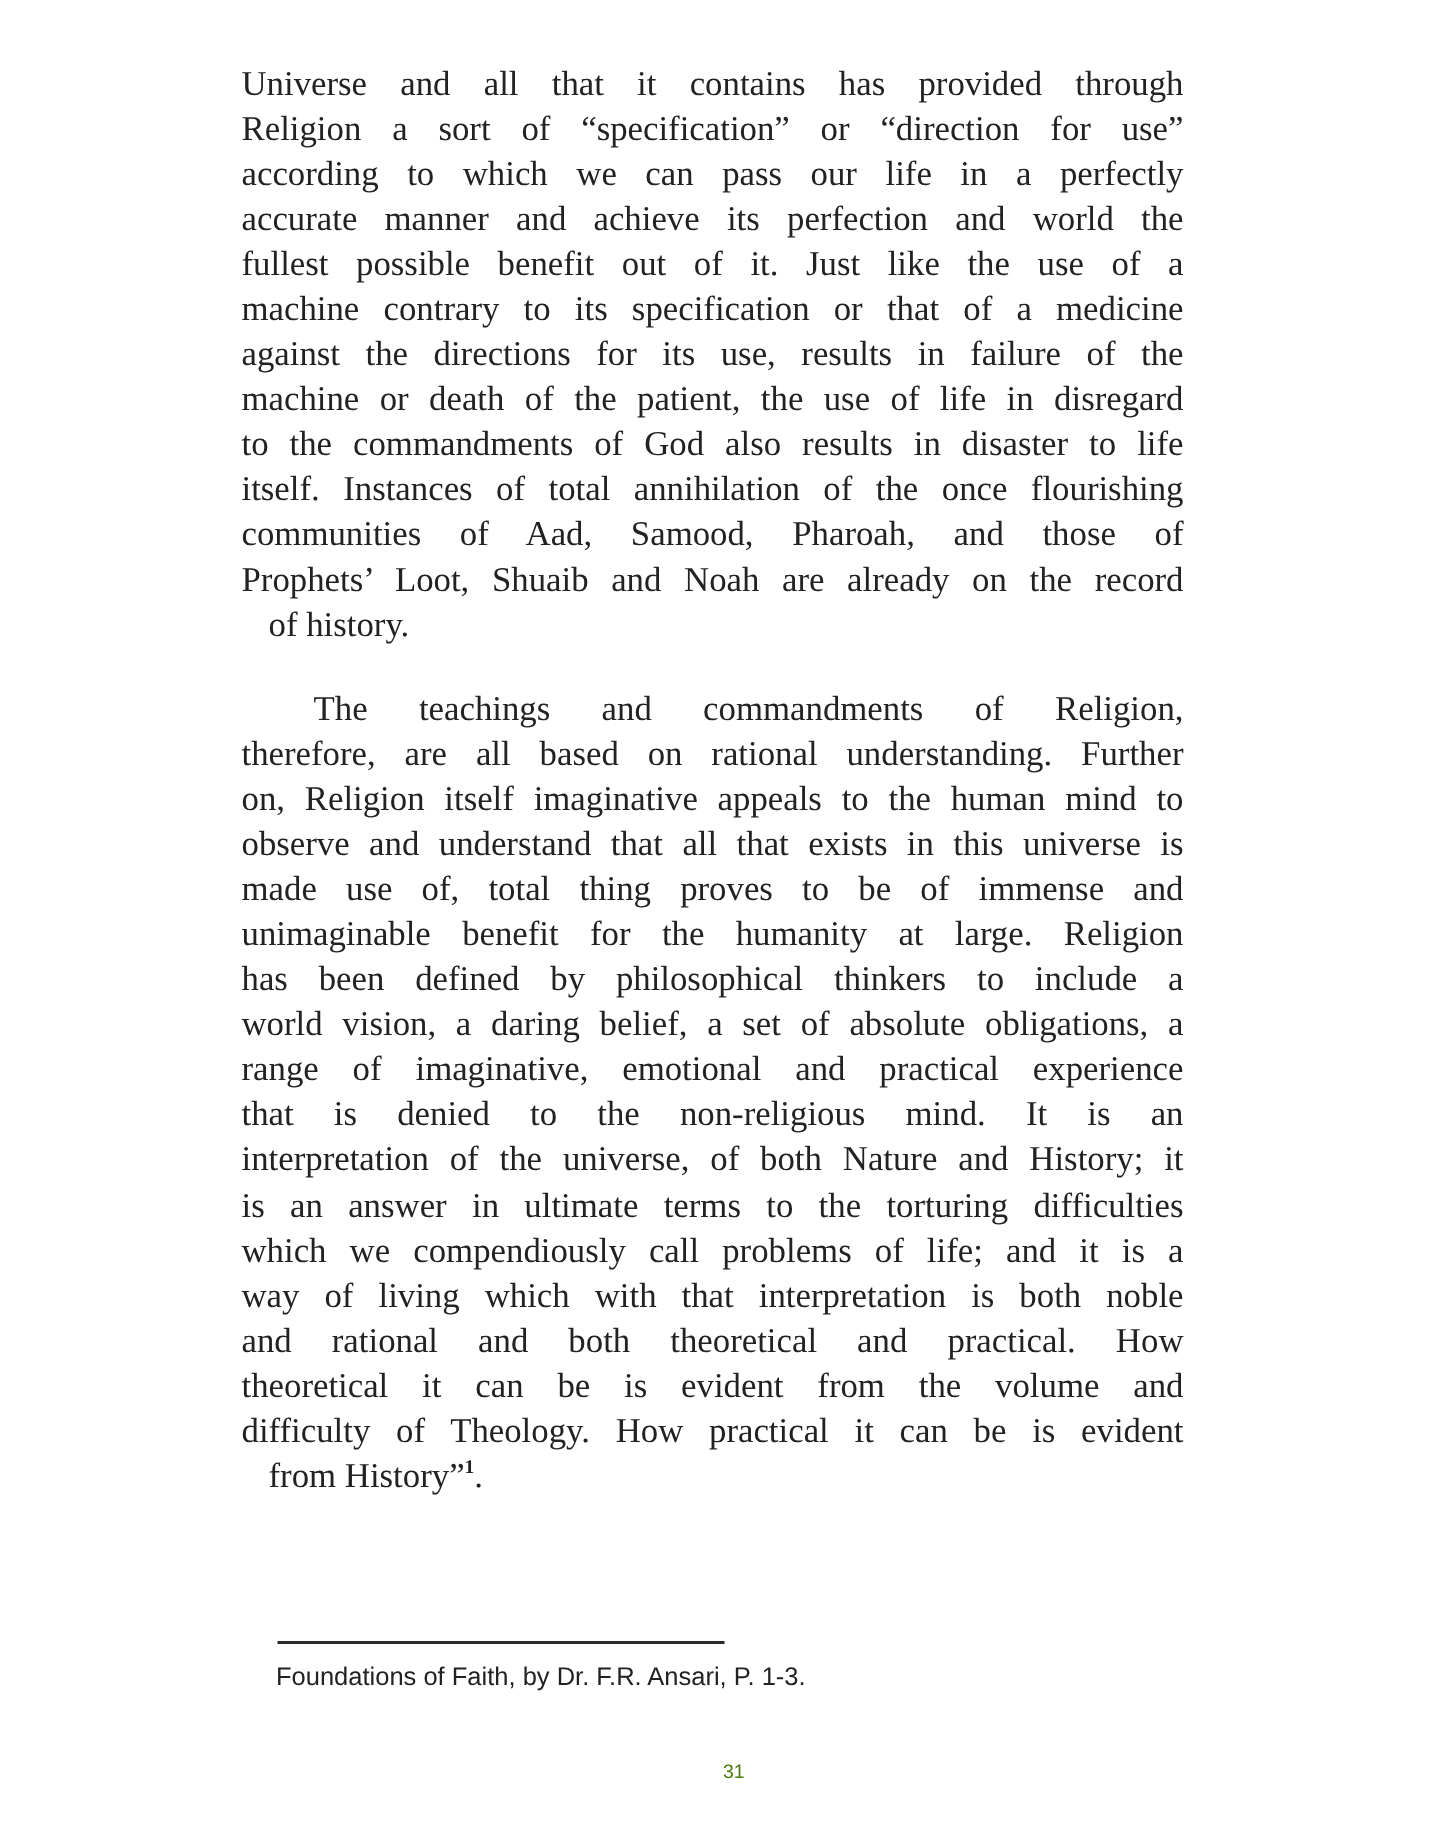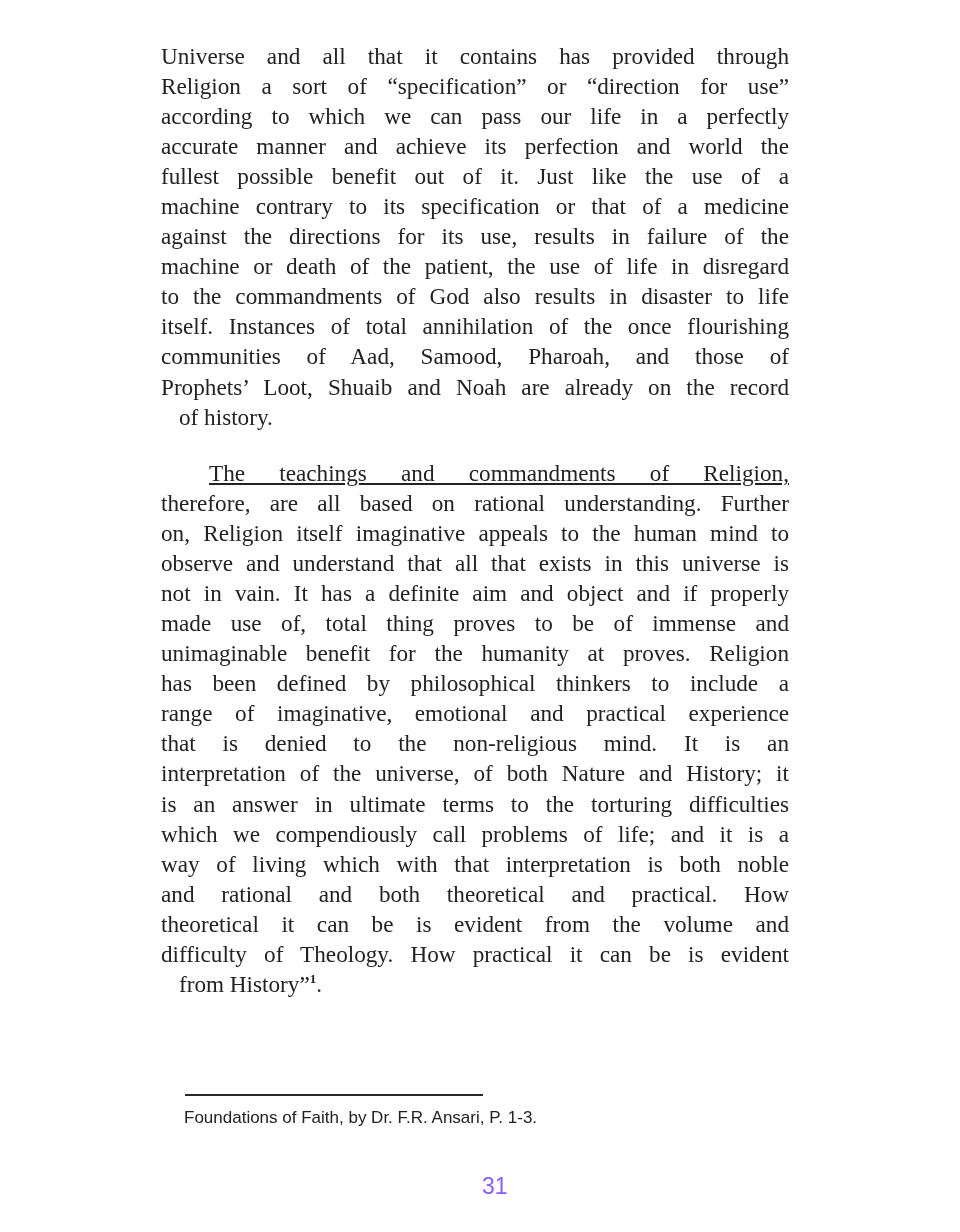--- a/index.html
+++ b/index.html
@@ -38,21 +38,20 @@
     text-align: justify;
     text-align-last: justify;
     height: 30.05px;
   }
   .line.last {
     text-align-last: left;
     margin-left: 18px;
   }
   .line.indent {
     padding-left: 48px;
-    text-decoration: underline;
   }
   sup.fn {
     font-size: 13px;
     vertical-align: 9px;
     line-height: 0;
     font-weight: bold;
   }
   .footnote-rule {
     position: absolute;
     left: 185px;
@@ -68,22 +67,22 @@
     font-family: "Liberation Sans", "DejaVu Sans", sans-serif;
     font-size: 17px;
     color: #222222;
     white-space: nowrap;
   }
   .page-number {
     position: absolute;
     left: 482px;
     top: 1173px;
     font-family: "Liberation Sans", "DejaVu Sans", sans-serif;
-    font-size: 23px;
-    color: #8b5cf6;
+    font-size: 13px;
+    color: #4d7c0f;
     text-align: center;
   }
 </style>
 </head>
 <body>
 
 <div class="page">
 
   <div class="body-text para1">
     <span class="line">Universe and all that it contains has provided through</span>
@@ -99,24 +98,24 @@
     <span class="line">communities of Aad, Samood, Pharoah, and those of</span>
     <span class="line">Prophets’ Loot, Shuaib and Noah are already on the record</span>
     <span class="line last">of history.</span>
   </div>
 
   <div class="body-text para2">
     <span class="line indent">The teachings and commandments of Religion,</span>
     <span class="line">therefore, are all based on rational understanding. Further</span>
     <span class="line">on, Religion itself imaginative appeals to the human mind to</span>
     <span class="line">observe and understand that all that exists in this universe is</span>
-    <span class="line">not in vain. It has a definite aim and object and if properly</span>
     <span class="line">made use of, total thing proves to be of immense and</span>
-    <span class="line">unimaginable benefit for the humanity at proves. Religion</span>
+    <span class="line">unimaginable benefit for the humanity at large. Religion</span>
     <span class="line">has been defined by philosophical thinkers to include a</span>
+    <span class="line">world vision, a daring belief, a set of absolute obligations, a</span>
     <span class="line">range of imaginative, emotional and practical experience</span>
     <span class="line">that is denied to the non-religious mind. It is an</span>
     <span class="line">interpretation of the universe, of both Nature and History; it</span>
     <span class="line">is an answer in ultimate terms to the torturing difficulties</span>
     <span class="line">which we compendiously call problems of life; and it is a</span>
     <span class="line">way of living which with that interpretation is both noble</span>
     <span class="line">and rational and both theoretical and practical. How</span>
     <span class="line">theoretical it can be is evident from the volume and</span>
     <span class="line">difficulty of Theology. How practical it can be is evident</span>
     <span class="line last"><span>from History”</span><sup class="fn">1</sup><span>.</span></span>

